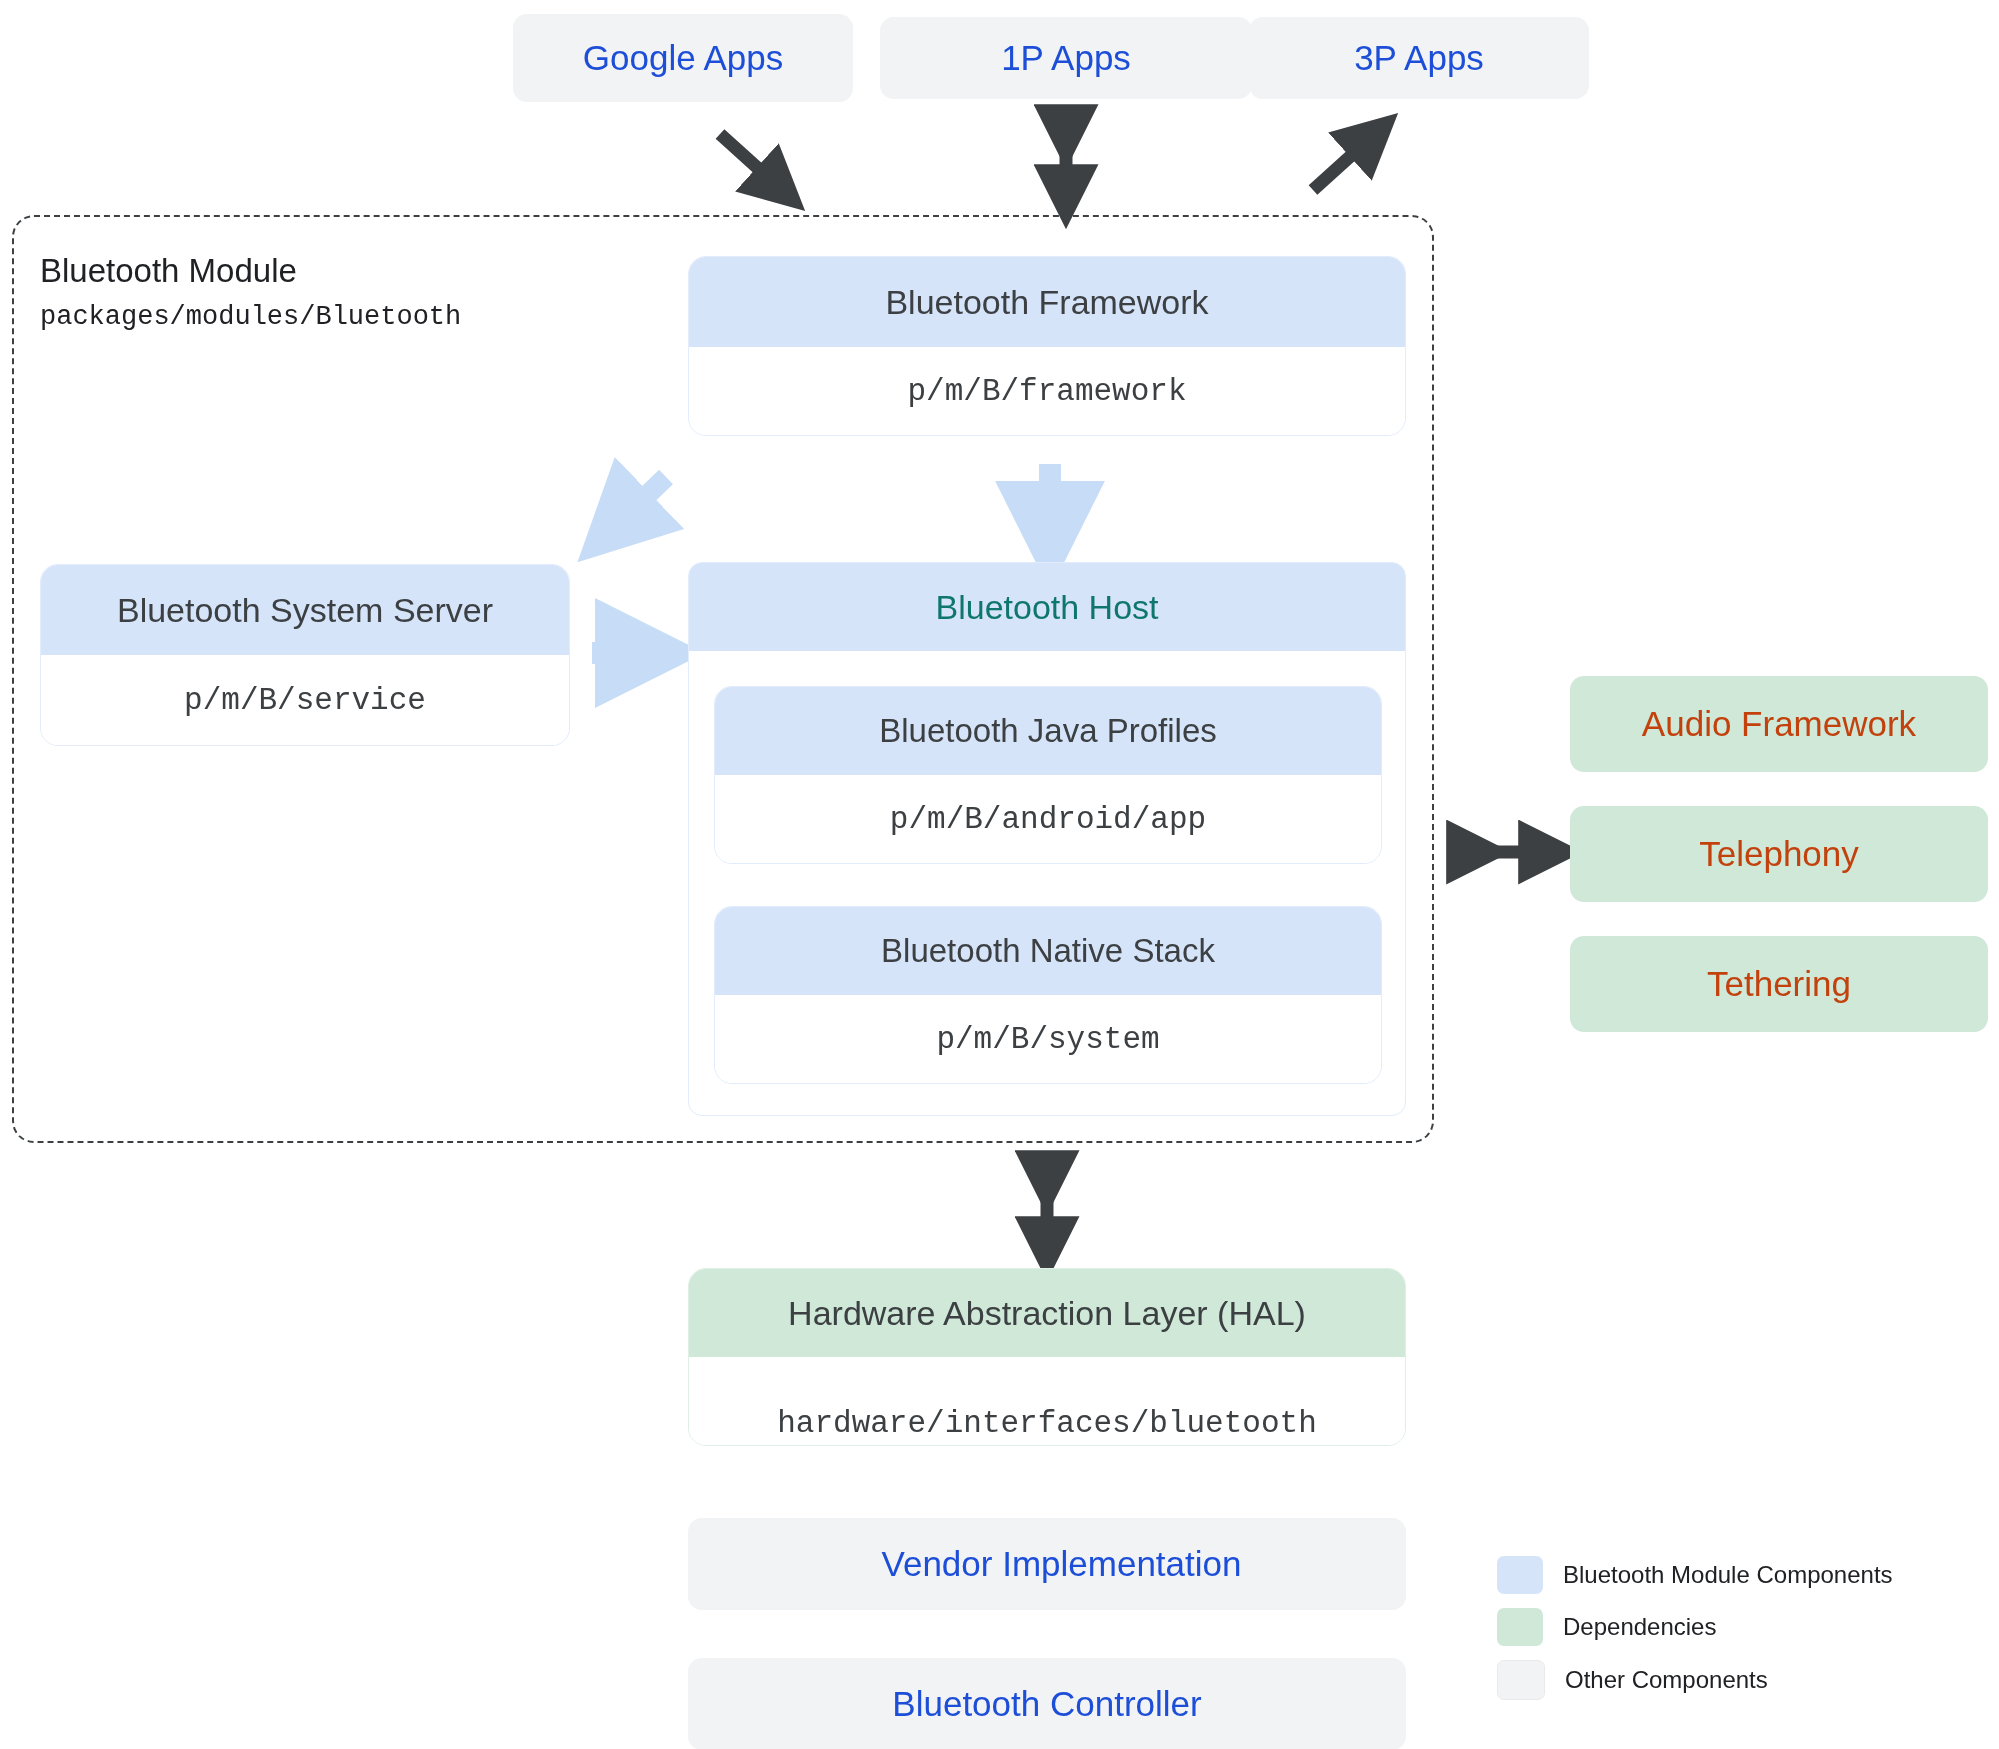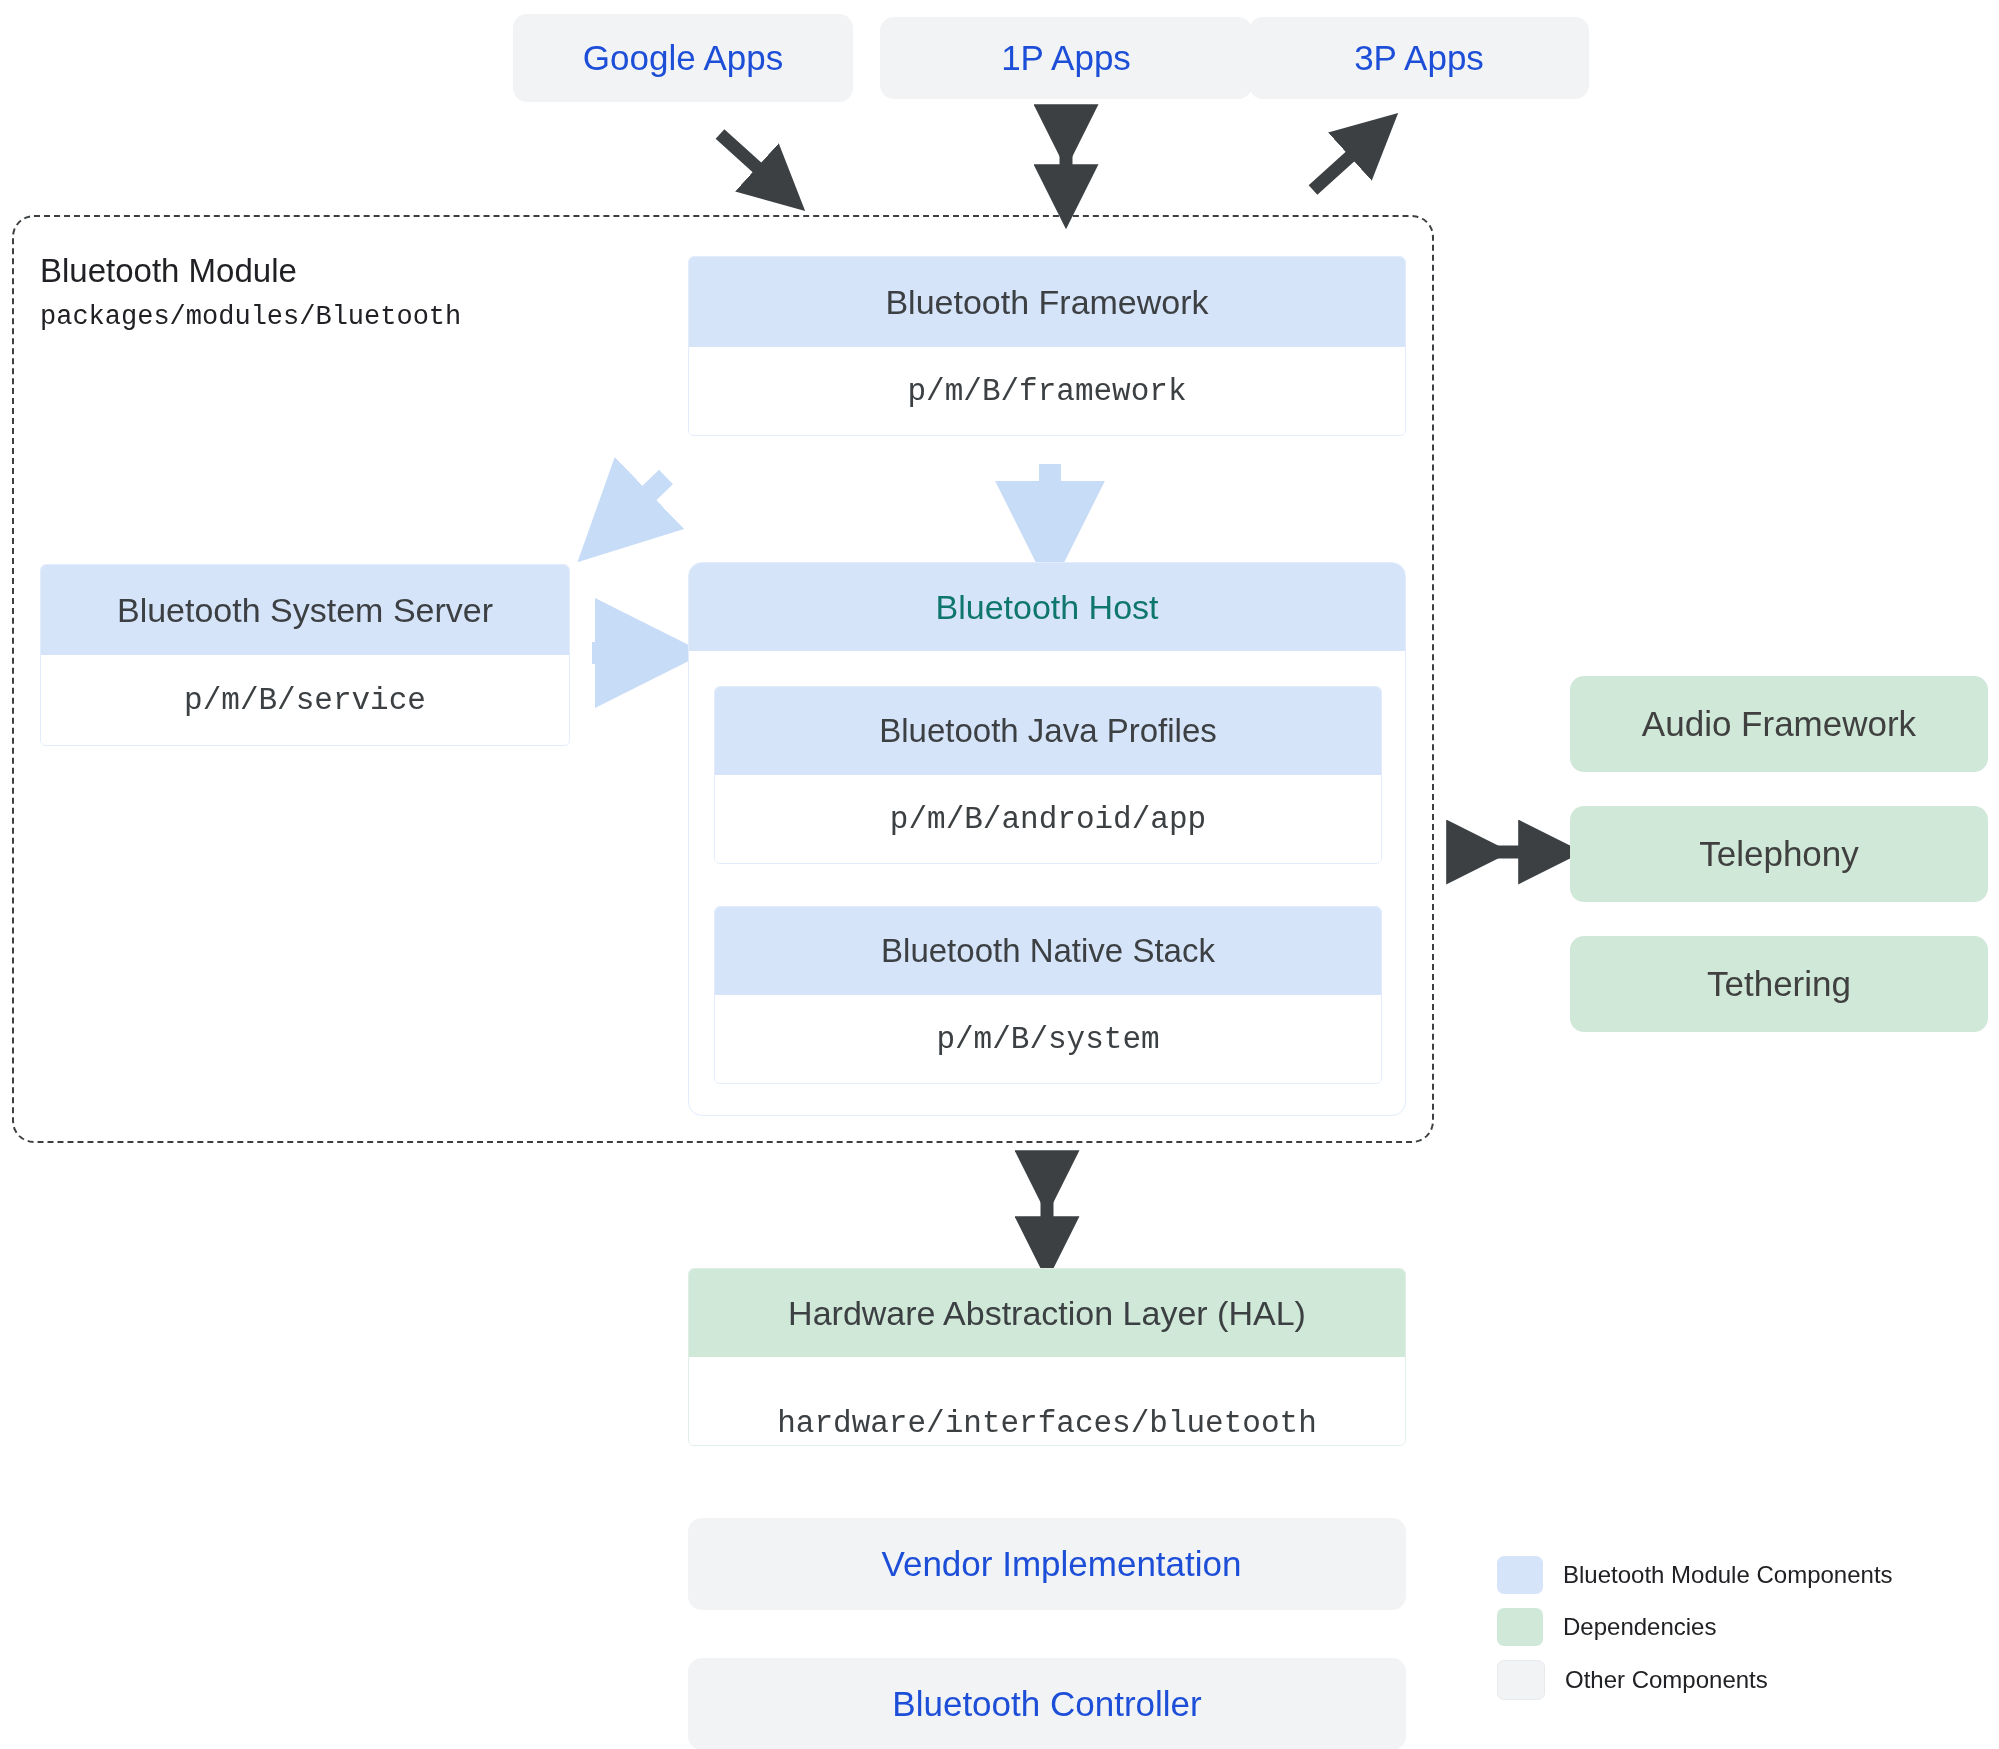--- a/index.html
+++ b/index.html
@@ -29,29 +29,29 @@
     border-radius: 14px;
     text-align: center;
   }
   .box-gray {
     background: #f1f3f4;
     color: #1d4ed8;
     border-radius: 14px;
   }
   .box-green-solid {
     background: #cfe8d8;
-    color: #404040;
+    color: #c2410c;
     border-radius: 14px;
   }
 
   
   .card {
     position: absolute;
     box-sizing: border-box;
-    border-radius: 6px;
+    border-radius: 18px;
     overflow: hidden;
     display: flex;
     flex-direction: column;
   }
   .card-head {
     flex: 0 0 auto;
     display: flex;
     align-items: center;
     justify-content: center;
     text-align: center;

